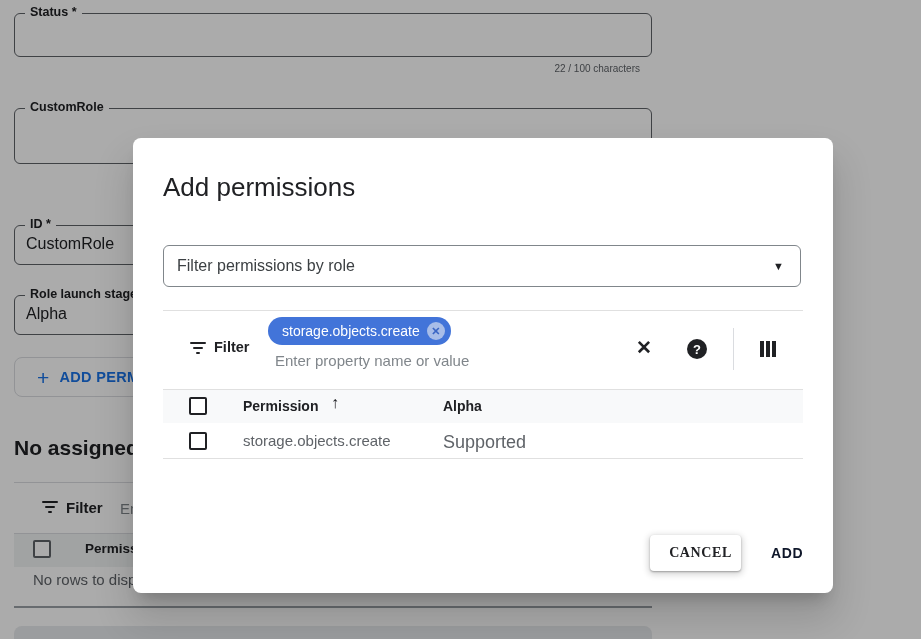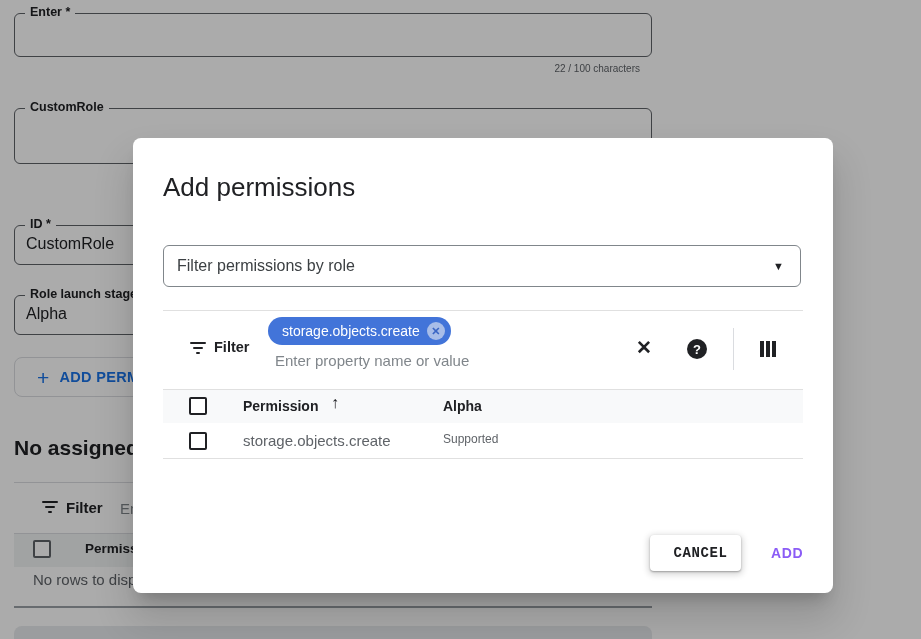--- a/index.html
+++ b/index.html
@@ -70,38 +70,38 @@
   .cols-icon { position:absolute; left:627px; top:203px; display:flex; gap:2px; }
   .cols-icon i { display:block; width:4px; height:16px; background:#202124; }
 
   .m-thead { position:absolute; left:30px; top:251px; width:640px; height:34px; background:#f8f9fa;
              border-top:1px solid #e0e0e0; }
   .m-col-perm { position:absolute; left:110px; top:260px; font-size:14px; font-weight:700; color:#202124; }
   .sort-arrow { position:absolute; left:198px; top:256px; font-size:16px; font-weight:700; color:#202124; }
   .m-col-status { position:absolute; left:310px; top:260px; font-size:14px; font-weight:700; color:#202124; }
   .m-row { position:absolute; left:30px; top:285px; width:640px; height:36px; border-bottom:1px solid #e0e0e0; }
   .m-cell-perm { position:absolute; left:110px; top:294px; font-size:15px; color:#5f6368; white-space:nowrap; }
-  .m-cell-status { position:absolute; left:310px; top:294px; font-size:12px; color:#5f6368; white-space:nowrap; }
+  .m-cell-status { position:absolute; left:310px; top:294px; font-size:18px; color:#5f6368; white-space:nowrap; }
 
   .cancel-btn { position:absolute; left:517px; top:397px; width:91px; height:36px; background:#fff;
                 border:none; border-radius:4px; box-shadow:0 1px 2px rgba(0,0,0,.3), 0 2px 6px 2px rgba(0,0,0,.15);
-                font-family:Liberation Mono, monospace; font-size:14px; font-weight:600; letter-spacing:.6px; color:#202124;padding-left:10px; }
+                font-family:Liberation Serif, serif; font-size:14px; font-weight:600; letter-spacing:.6px; color:#202124;padding-left:10px; }
   .add-btn { position:absolute; left:632px; top:397px; height:36px; line-height:36px; padding:0 6px;
-             font-size:14px; font-weight:600; letter-spacing:.6px; color:#8b5cf6; background:none; border:none;
+             font-size:14px; font-weight:600; letter-spacing:.6px; color:#0f172a; background:none; border:none;
              font-family:inherit;text-align:center; }
 </style>
 </head>
 <body>
 
 <div class="stage">
 
   <div class="page">
 
     <div class="field" style="left:14px; top:13px; width:638px; height:44px;">
-      <span class="field-label">Enter *</span>
+      <span class="field-label">Status *</span>
     </div>
     <div class="char-counter">22 / 100 characters</div>
 
     <div class="field" style="left:14px; top:108px; width:638px; height:56px;">
       <span class="field-label">CustomRole</span>
     </div>
 
     <div class="field" style="left:14px; top:225px; width:638px; height:40px;">
       <span class="field-label">ID *</span>
       <span class="field-value" style="top:9px;">CustomRole</span>

